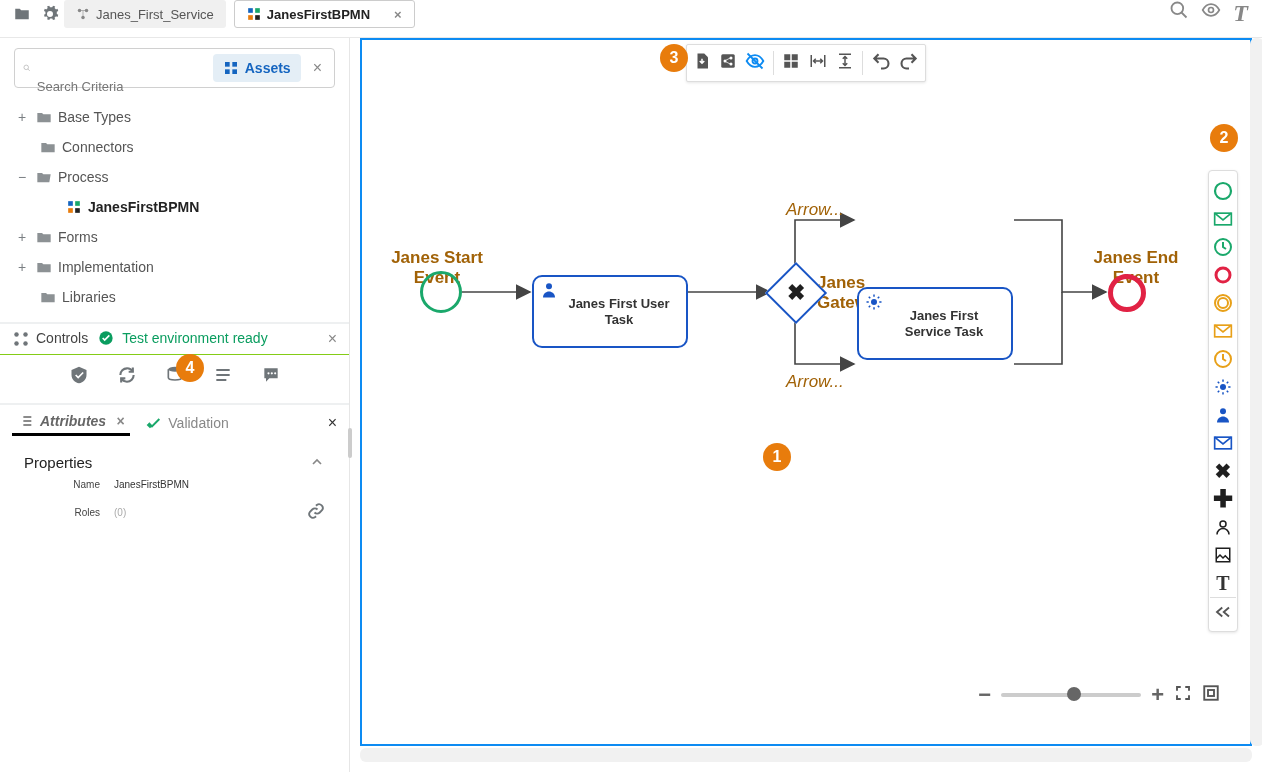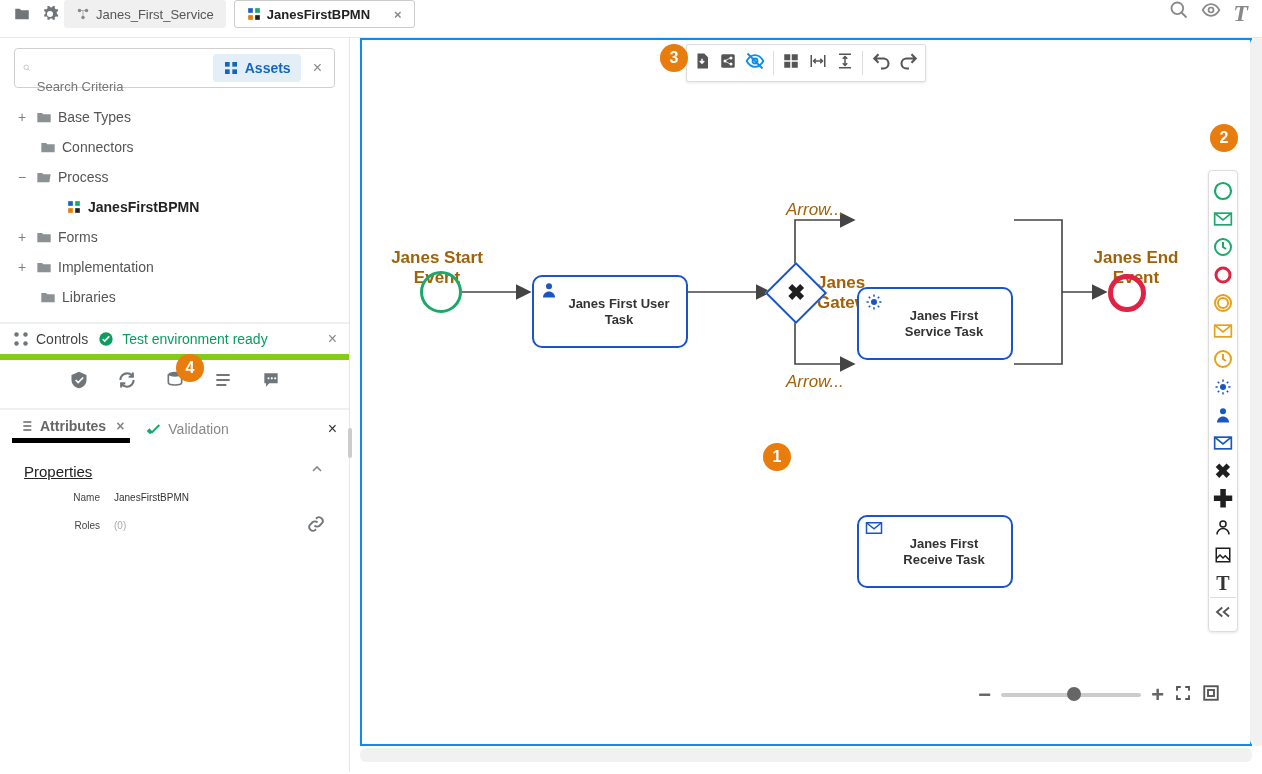--- a/index.html
+++ b/index.html
@@ -15,32 +15,32 @@
   .search-row { padding:10px 14px; }
   .search-box { display:flex; align-items:center; height:40px; border:1px solid #d0d0d0; border-radius:4px; padding:0 8px;}
   .search-box input { border:none; outline:none; flex:1; font-size:13px; color:#404040; background:transparent;margin-top:36px;}
   .assets-btn { display:flex; align-items:center; gap:6px; background:#e4eef6; border-radius:4px; padding:6px 10px; color:#1565c0; font-weight:bold; font-size:14px;}
   .search-box .close { color:#888; padding:0 4px;}
   .tree { padding:4px 14px 10px 14px; font-size:14px; color:#555;}
   .tree-row { display:flex; align-items:center; height:30px; gap:6px;}
   .tree-row .icon { color:#7a7f83; width:16px; display:flex; align-items:center; justify-content:center;}
   .tree-row .indent { width:20px;}
   .tree-row.selected { font-weight:bold; color:#222;}
-  .panel-head { display:flex; align-items:center; padding:6px 12px; background:#fff; border-top:2px solid #eef0f1; border-bottom:6px solid #84cc16; position:relative;}
+  .panel-head { display:flex; padding:6px 12px; background:#fff; border-top:2px solid #eef0f1; border-bottom:1px solid #84cc16; position:relative;}
   .panel-head .title { font-size:14px; color:#444; margin-left:6px;}
   .panel-head .close { margin-left:auto; color:#888;}
   .status { color:#0a9d5f; font-size:14px; margin-left:8px;}
   .controls-icons { display:flex; gap:28px; justify-content:center; padding:10px 0 14px 0; color:#6f7579;}
   .attr-tabs { display:flex; align-items:center; border-top:2px solid #eef0f1; padding:4px 12px;}
   .attr-tab { display:flex; align-items:center; gap:6px; font-size:14px; padding:4px 6px;}
-  .attr-tab.active { color:#666; font-weight:bold; border-bottom:5px solid #000000;}
+  .attr-tab.active { color:#666; font-weight:bold; border-bottom:3px solid #000000;font-style:italic;}
   .attr-tab .close { color:#888; margin-left:4px;}
   .attr-tab.val { color:#888; margin-left:10px;}
   .props { padding:14px 24px;}
-  .props-head { display:flex; justify-content:space-between; align-items:flex-end; font-size:15px; color:#222; margin-bottom:6px;text-decoration:underline;}
+  .props-head { display:flex; justify-content:space-between; align-items:flex-start; font-size:15px; color:#222; margin-bottom:0;}
   .prop-row { display:flex; align-items:center; font-size:10px; padding:6px 0;}
   .prop-row .label { width:90px; text-align:right; color:#444; padding-right:14px;}
   .prop-row .value { color:#333;}
   .prop-row .muted { color:#aaa;}
   .prop-row .link { margin-left:auto; color:#6f7579;}
   .canvas-wrap { flex:1; position:relative; padding:4px 6px 4px 2px;}
   .canvas { position:absolute; left:10px; top:0; right:10px; bottom:26px; border:2px solid #0d8bf2; background:#fff;}
   .scroll-h { position:absolute; left:10px; right:10px; bottom:10px; height:14px; background:#f1f1f1; border-radius:6px;}
   .scroll-v { position:absolute; right:-2px; top:0; bottom:26px; width:14px; background:#f1f1f1; border-radius:6px;}
   .palette { position:absolute; right:24px; top:132px; width:30px; background:#fff; border:1px solid #ddd; border-radius:4px; display:flex; flex-direction:column; align-items:center; padding:6px 0; gap:0; box-shadow:0 1px 3px rgba(0,0,0,0.1);}
@@ -363,27 +363,20 @@
       <span class="bpmn-label" style="left:424px; top:332px; font-style:italic; font-weight:normal;">Arrow...</span>
 
       <div class="bpmn task" style="left:495px; top:152px;">
         <span class="ticon"><svg width="18" height="18" viewBox="0 0 24 24" fill="#1955c5">
               <circle cx="12" cy="12" r="4"></circle>
               <path d="M12 2v3M12 19v3M2 12h3M19 12h3M5 5l2 2M17 17l2 2M5 19l2-2M17 7l2-2" stroke="#1955c5" stroke-width="2"></path>
             </svg></span>
         <span class="ttxt">Janes First Service Task</span>
       </div>
 
-      <div class="bpmn task" style="left:495px; top:296px;">
-        <span class="ticon"><svg width="18" height="14" viewBox="0 0 24 18" fill="none" stroke="#1955c5" stroke-width="2">
-              <rect x="2" y="2" width="20" height="14"></rect>
-              <path d="M2 2l10 8 10-8"></path>
-            </svg></span>
-        <span class="ttxt">Janes First Receive Task</span>
-      </div>
 
       <span class="bpmn-label" style="left:714px; top:208px; width:120px;">Janes End Event</span>
       <div class="bpmn end-circle" style="left:746px; top:234px;"></div>
 
       <div class="zoombar">
         <span style="font-size:22px;font-weight:bold;">−</span>
         <div class="slider">
             <div class="thumb"></div>
           </div>
         <span style="font-size:22px;font-weight:bold;">+</span>

